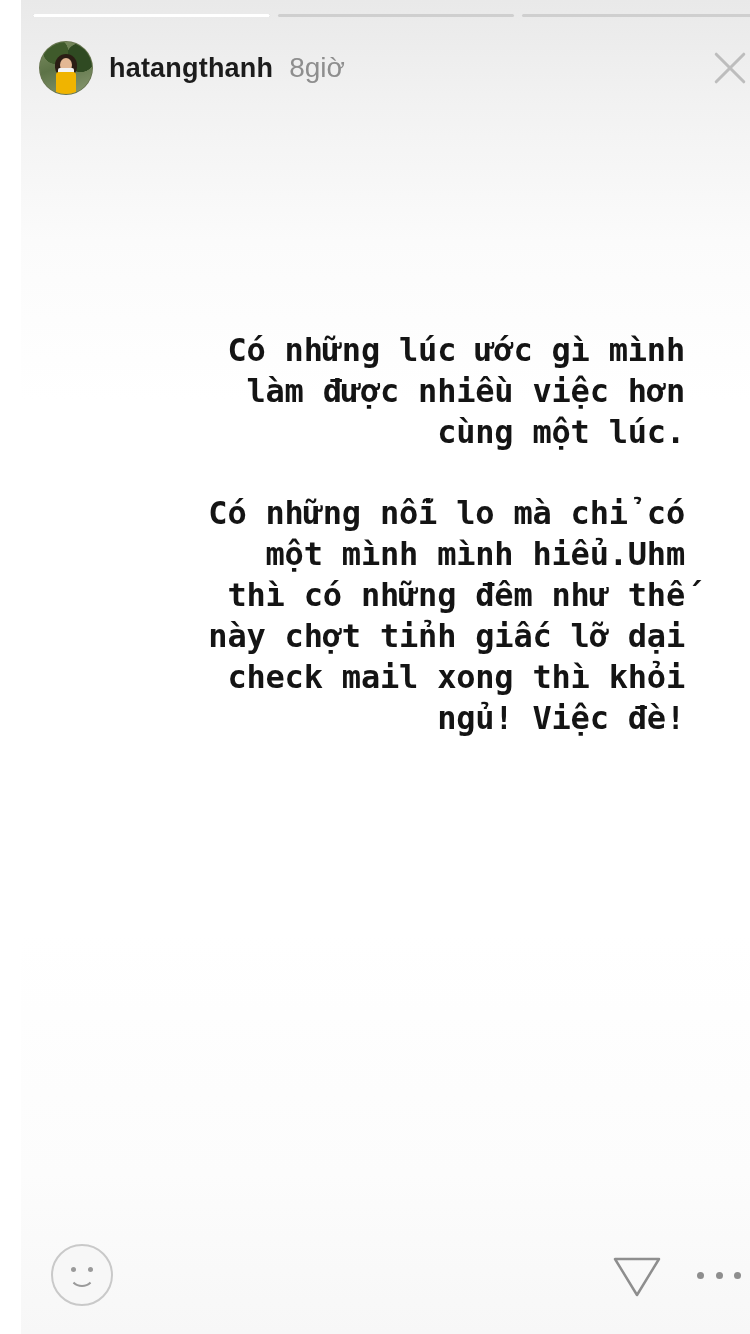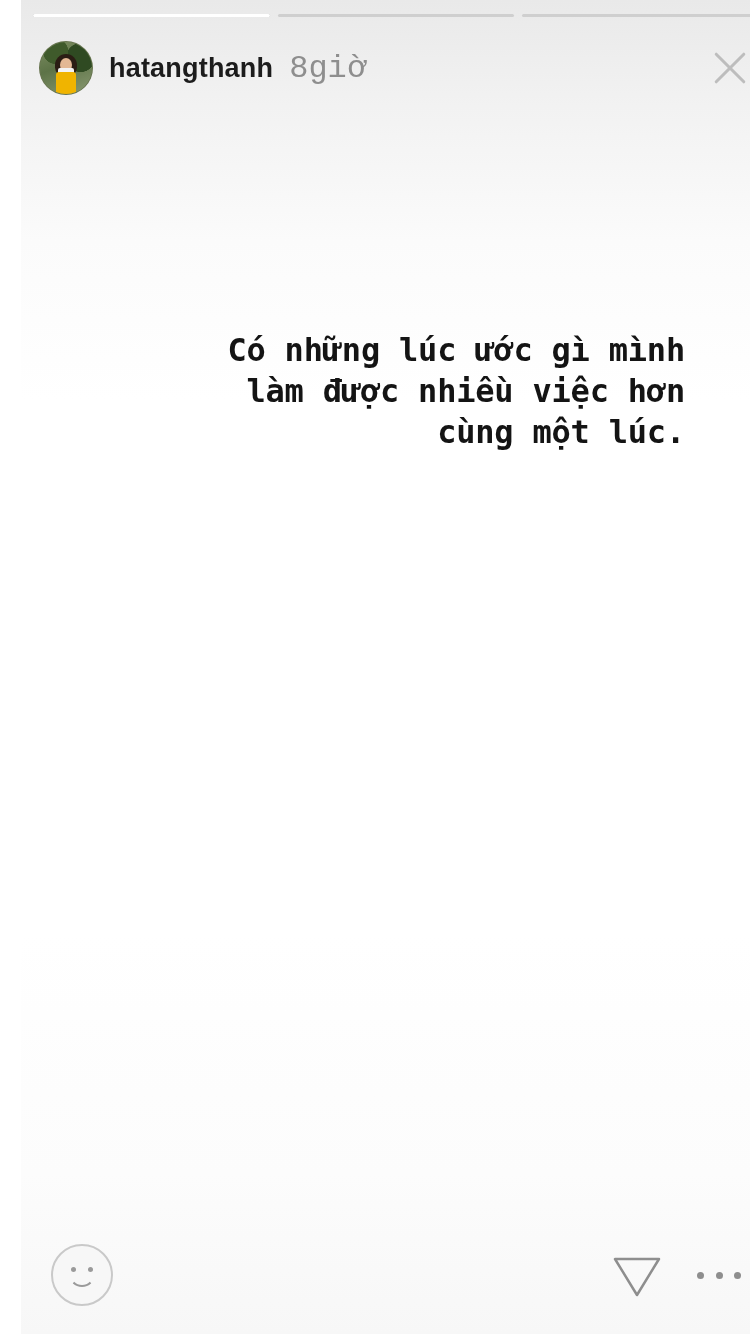--- a/index.html
+++ b/index.html
@@ -129,23 +129,23 @@
   .username {
     margin-left: 16px;
     font-size: 27px;
     font-weight: bold;
     color: #1c1c1c;
     letter-spacing: 0.2px;
     font-family: "Liberation Sans", sans-serif;
   }
   .timestamp {
     margin-left: 16px;
-    font-size: 32px;
+    font-size: 28px;
     color: #8e8e8e;
-    font-family: Liberation Mono, monospace;
+    font-family: Liberation Sans, sans-serif;
   }
   .header-spacer { flex: 1 1 auto; }
   .close-btn {
     width: 46px;
     height: 46px;
     position: relative;
     cursor: pointer;
     flex: 0 0 auto;
   }
   .close-btn:before, .close-btn:after {
@@ -281,20 +281,26 @@
     <div class="username">hatangthanh</div>
     <div class="timestamp">8giờ</div>
     <div class="header-spacer"></div>
     <div class="close-btn"></div>
   </div>
 
   <div class="text-wrap">
     <div class="para">Có những lúc ước gì mình
 làm được nhiều việc hơn
 cùng một lúc.</div>
+    <div class="para">Có những nỗi lo mà chỉ có
+một mình mình hiểu.Uhm
+thì có những đêm như thế
+này chợt tỉnh giấc lỡ dại
+check mail xong thì khỏi
+ngủ! Việc đè!</div>
   </div>
 
   <div class="bottom-bar">
     <div class="smiley">
       <div class="eye l"></div>
       <div class="eye r"></div>
       <div class="mouth"></div>
     </div>
     <div class="bottom-spacer"></div>
     <div class="send-icon">

